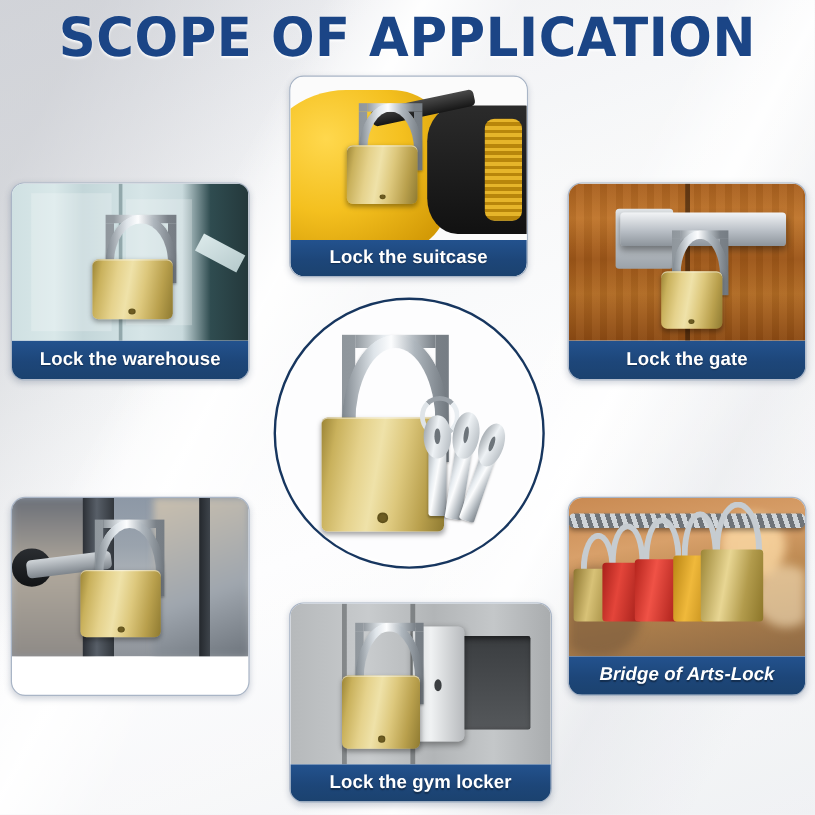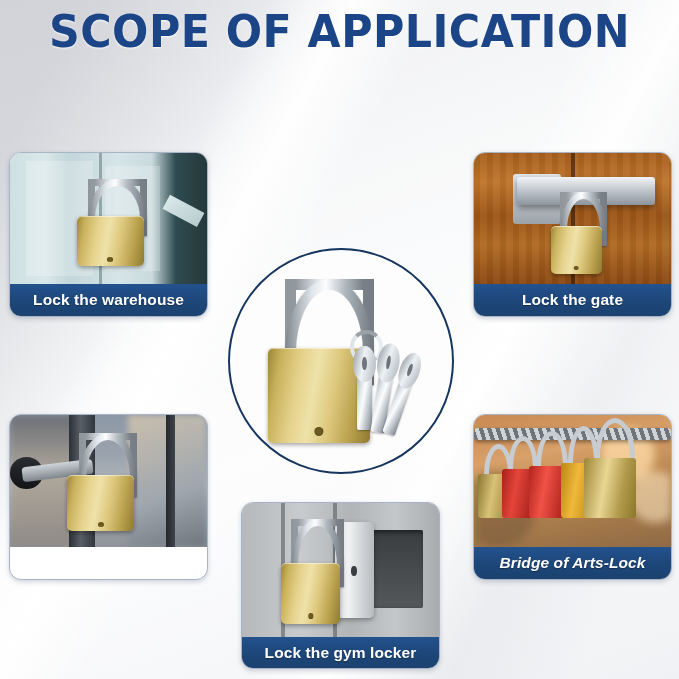--- a/index.html
+++ b/index.html
@@ -196,37 +196,53 @@
   .key .head:after{content:"";position:absolute;left:40%;top:30%;width:20%;height:36%;
     border-radius:50%;background:#6d747a;}
 </style>
 </head>
 <body>
 
 <div id="stage">
 
   <div id="title">SCOPE OF APPLICATION</div>
 
-  <div class="card" style="left:9px;top:152px;width:197px;height:163px;">
+  <div class="card" style="left:9px;top:152px;width:197px;height:163px;border-radius:11px;">
     <div class="photo" style="height:131px;">
       <div class="scene sc-warehouse">
         <div class="seam" style="left:45%;"></div>
         <div class="panel" style="left:8%;top:6%;width:34%;height:88%;"></div>
         <div class="panel" style="left:48%;top:10%;width:28%;height:80%;"></div>
         <div class="strap"></div>
         <div class="lock" style="left:34%;top:20%;width:34%;height:66%;">
           <div class="shackle"></div>
             <div class="shackle2"></div>
             <div class="body"></div>
         </div>
       </div>
     </div>
     <div class="label" style="height:32px;">Lock the warehouse</div>
   </div>
 
+  <div class="card sq" style="left:241px;top:63px;width:197px;height:166px;">
+    <div class="photo" style="height:136px;">
+      <div class="scene sc-suitcase">
+        <div class="shell"></div>
+        <div class="band"></div>
+        <div class="zip"></div>
+        <div class="pull"></div>
+        <div class="lock" style="left:24%;top:16%;width:30%;height:62%;">
+          <div class="shackle"></div>
+            <div class="shackle2"></div>
+            <div class="body"></div>
+        </div>
+      </div>
+    </div>
+    <div class="label" style="height:30px;border-radius:0 0 11px 11px;">Lock the suitcase</div>
+  </div>
 
   <div class="card" style="left:473px;top:152px;width:197px;height:163px;">
     <div class="photo" style="height:131px;">
       <div class="scene sc-door">
         <div class="grain"></div>
         <div class="gap"></div>
         <div class="plate"></div>
         <div class="hasp"></div>
         <div class="lock" style="left:39%;top:30%;width:26%;height:62%;">
           <div class="shackle"></div>
@@ -249,21 +265,21 @@
           <div class="arm"></div>
         <div class="lock" style="left:29%;top:14%;width:34%;height:74%;">
           <div class="shackle"></div>
             <div class="shackle2"></div>
             <div class="body"></div>
         </div>
       </div>
     </div>
   </div>
 
-  <div class="card" style="left:241px;top:502px;width:197px;height:165px;">
+  <div class="card" style="left:241px;top:502px;width:197px;height:165px;padding-left:20px;">
     <div class="photo" style="height:134px;">
       <div class="scene sc-locker">
         <div class="gr" style="left:20%;"></div>
         <div class="gr" style="left:46%;"></div>
         <div class="recess"></div>
         <div class="latch"></div>
         <div class="lock" style="left:20%;top:12%;width:30%;height:78%;">
           <div class="shackle"></div>
             <div class="shackle2"></div>
             <div class="body"></div>

